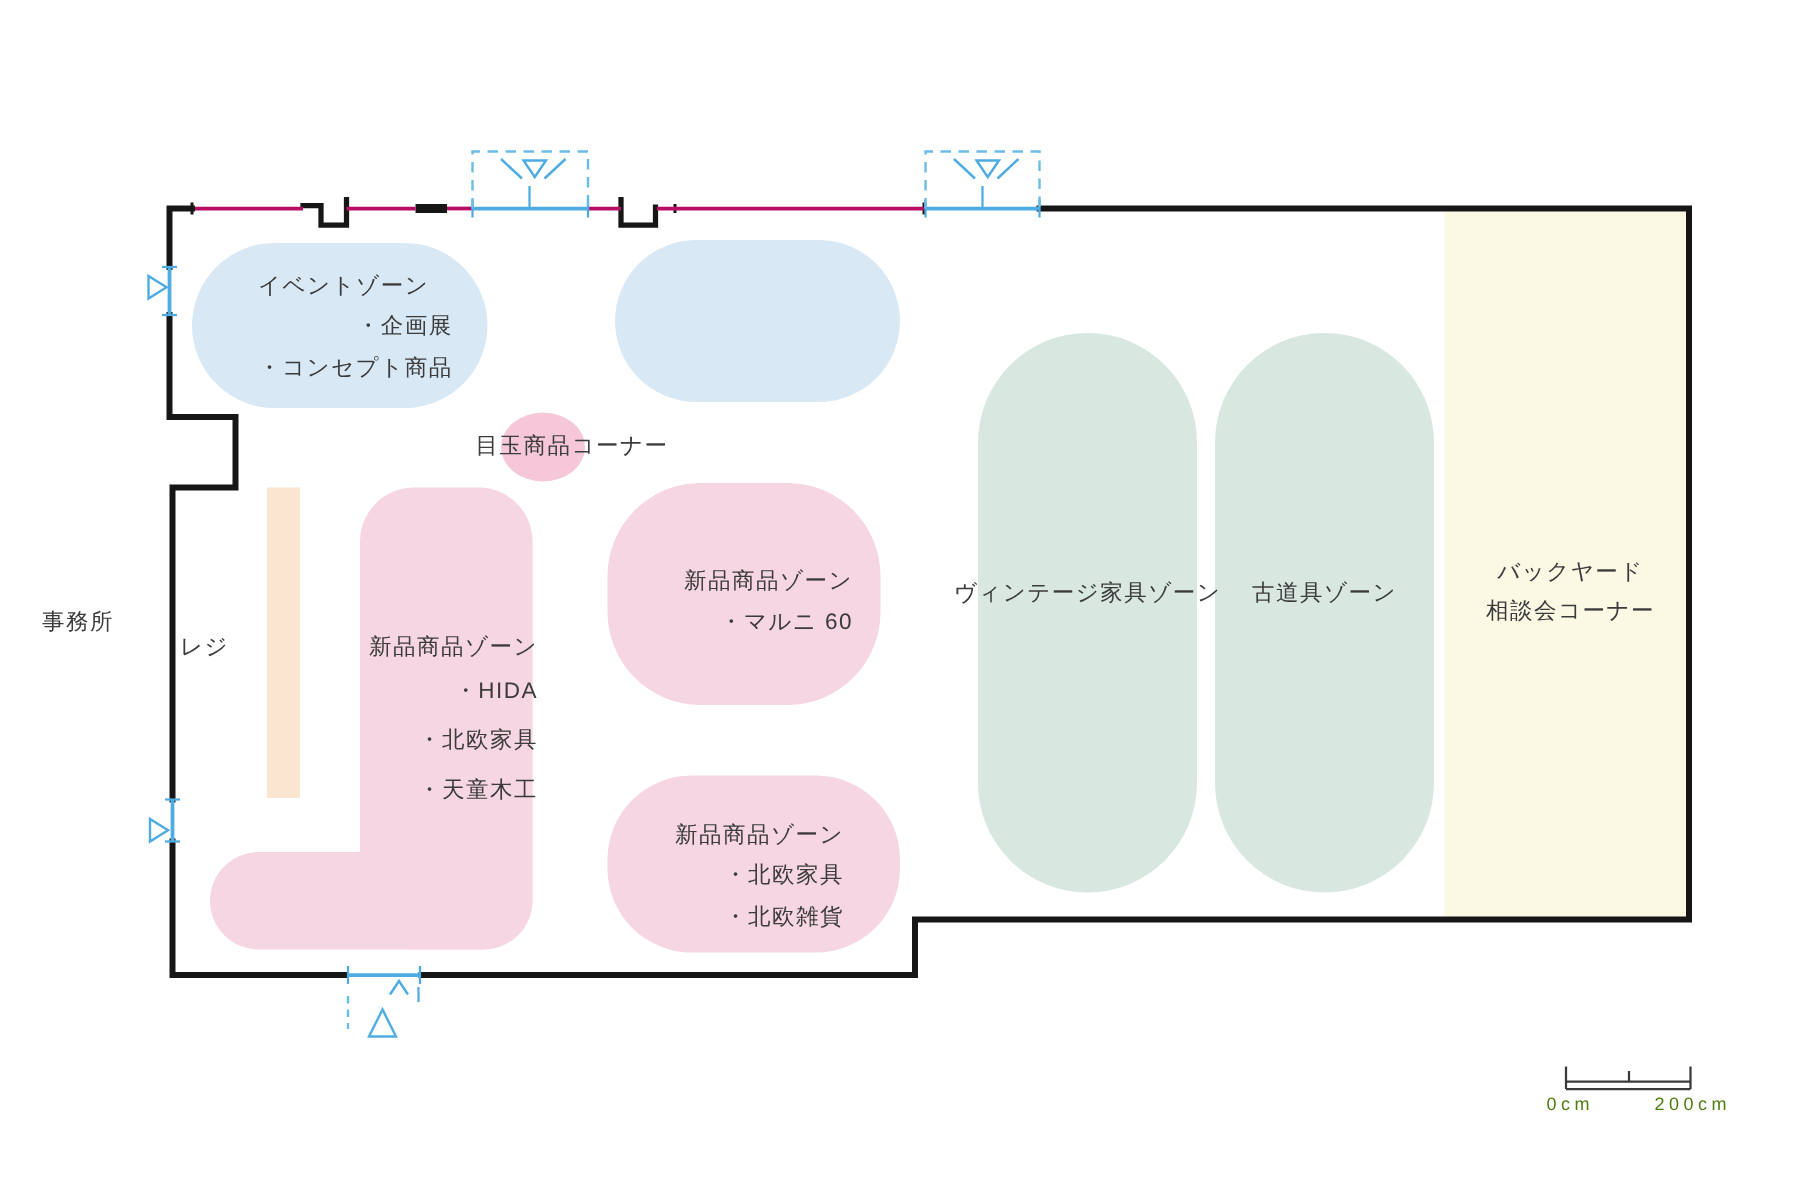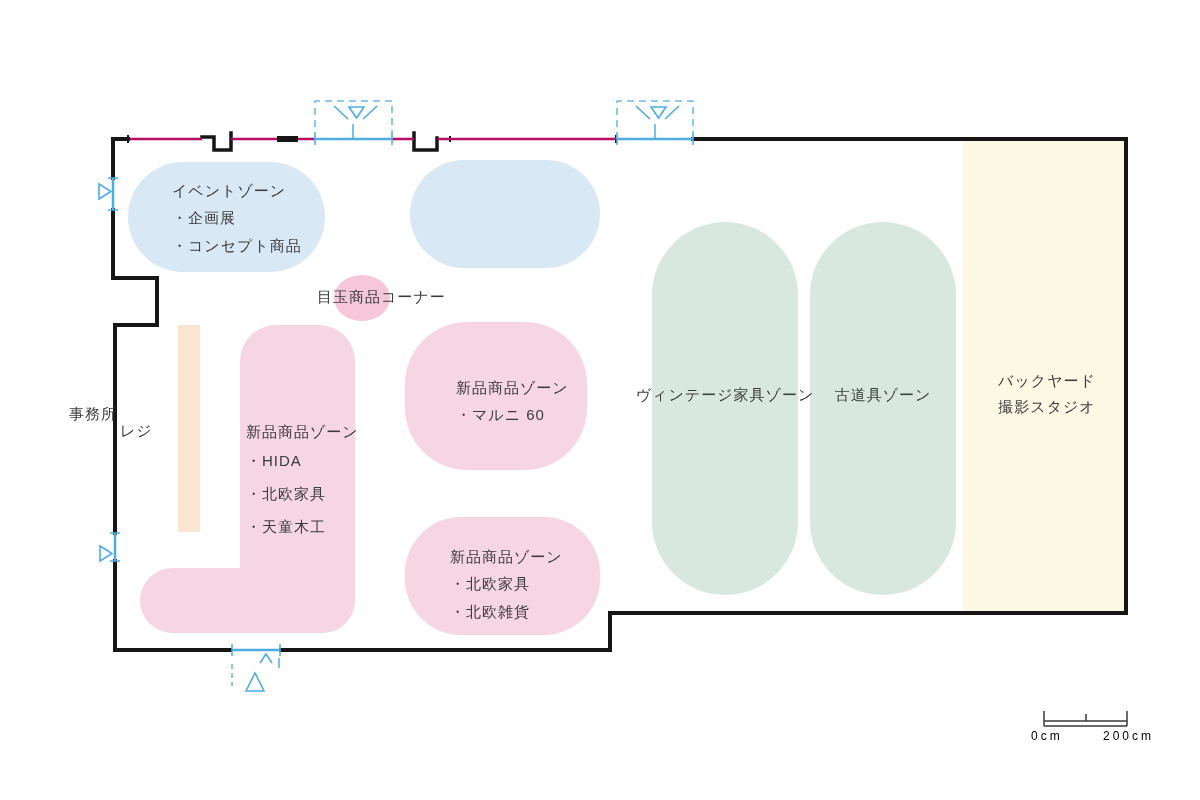--- a/index.html
+++ b/index.html
@@ -7,25 +7,25 @@
     position:relative;width:1188px;height:800px;background:#ffffff;overflow:hidden;
     font-family:"Liberation Sans","DejaVu Sans",sans-serif;color:#3b3b3b;
   }
   .zone{position:absolute;}
   .zone-blue{background:#D9E8F5;}
   .zone-pink{background:#F6D6E2;}
   .zone-green{background:#D8E7E0;}
   .zone-cream{background:#FBF8E4;}
   .zone-text{position:absolute;font-size:15px;letter-spacing:1px;line-height:16px;white-space:nowrap;}
   .zone-title{margin:0 0 11px 0;}
-  .zone-item{margin:0 0 12px 0;}
+  .zone-item{margin:0 0 12px 0;text-align:right;}
   .wide .zone-item{margin:0 0 17px 0;}
   .center-label{position:absolute;transform:translateX(-50%);font-size:15px;letter-spacing:1px;white-space:nowrap;}
   .plain-label{position:absolute;font-size:15px;letter-spacing:1px;white-space:nowrap;}
-  .scale-label{position:absolute;font-size:12px;letter-spacing:3px;color:#000000;white-space:nowrap;}
+  .scale-label{position:absolute;font-size:12px;letter-spacing:3px;color:#4d7c0f;white-space:nowrap;}
   svg.overlay{position:absolute;left:0;top:0;pointer-events:none;}
 </style>
 </head>
 <body>
 
 <div id="stage">
 
   <div class="zone zone-blue" style="left:128px;top:162px;width:197px;height:110px;border-radius:55px;"></div>
   <div class="zone zone-blue" style="left:410px;top:160px;width:190px;height:108px;border-radius:54px;"></div>
 
@@ -149,21 +149,21 @@
   <div class="zone-text" style="left:450px;top:549px;">
     <div class="zone-title">新品商品ゾーン</div>
     <div class="zone-item">・北欧家具</div>
     <div class="zone-item">・北欧雑貨</div>
   </div>
 
   <div class="center-label" style="left:725px;top:386px;">ヴィンテージ家具ゾーン</div>
   <div class="center-label" style="left:883px;top:386px;">古道具ゾーン</div>
 
   <div class="center-label" style="left:1047px;top:372px;">バックヤード</div>
-  <div class="center-label" style="left:1047px;top:398px;">撮影スタジオ</div>
+  <div class="center-label" style="left:1047px;top:398px;">相談会コーナー</div>
 
-  <div class="plain-label" style="left:28px;top:405px;margin-left:41px;">事務所</div>
+  <div class="plain-label" style="left:28px;top:405px;">事務所</div>
   <div class="plain-label" style="left:120px;top:406px;margin-top:16px;">レジ</div>
 
   <div class="scale-label" style="left:1031px;top:729px;">0cm</div>
   <div class="scale-label" style="left:1103px;top:729px;text-align:center;">200cm</div>
 
 </div>
 
 </body></html>

